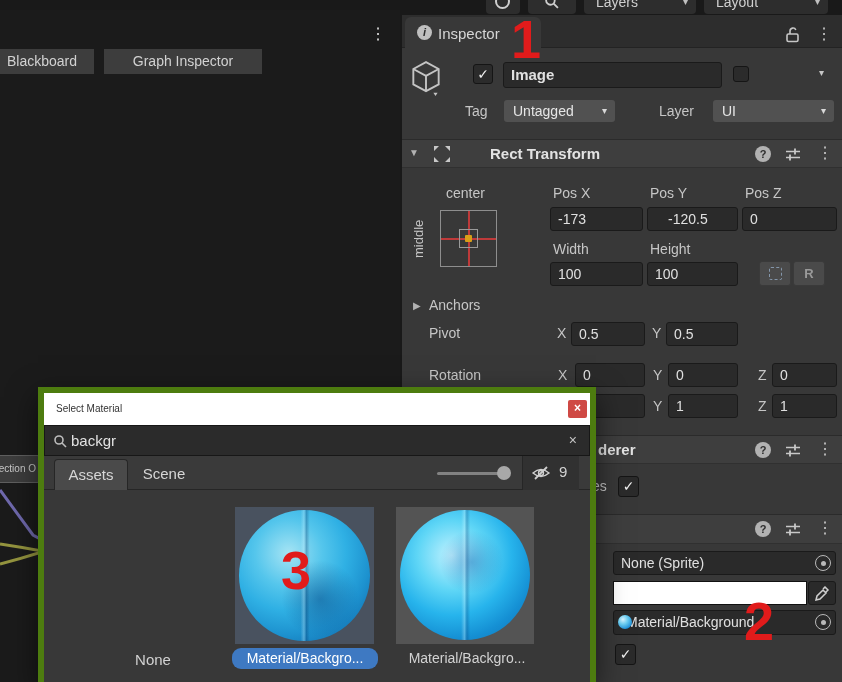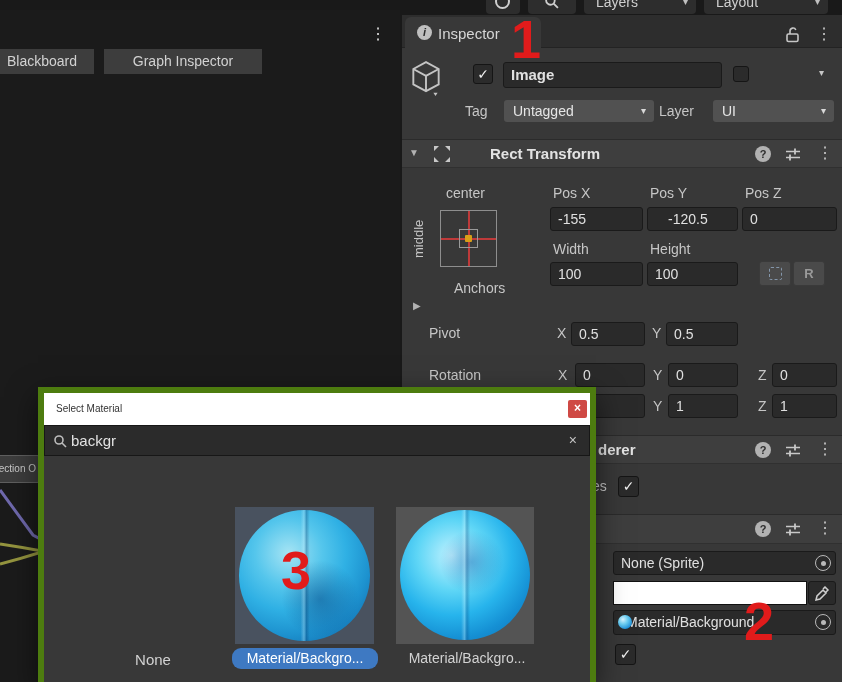--- a/index.html
+++ b/index.html
@@ -169,21 +169,21 @@
     <path d="M17 3 L29 9.5 V24 L17 30.5 L5 24 V9.5 Z"></path>
     <path d="M5 9.5 L17 16 L29 9.5 M17 16 V30.5"></path>
     <path d="M24 32 l4 0 -2 3 z" fill="#c4c4c4" stroke="none"></path>
   </svg>
   <span class="cb" style="left:473px;top:64px;">✓</span>
   <div class="field" style="left:503px;top:62px;width:219px;height:26px;line-height:24px;font-weight:bold;font-size:15px;">Image</div>
   <span class="cb" style="left:733px;top:66px;width:16px;height:16px;"></span>
   <span class="lbl" style="left:755px;top:66px;margin-top:36px;">Static</span>
   <span class="lbl" style="left:819px;top:67px;font-size:10px;">▾</span>
   <span class="lbl" style="left:465px;top:103px;">Tag</span>
-  <div class="dd" style="left:504px;top:100px;width:150px;">
+  <div class="dd" style="left:504px;top:100px;width:111px;">
     <span>Untagged</span>
     <span class="dd-arrow">▾</span>
   </div>
   <span class="lbl" style="left:659px;top:103px;">Layer</span>
   <div class="dd" style="left:713px;top:100px;width:121px;">
     <span>UI</span>
     <span class="dd-arrow">▾</span>
   </div>
 
   <div class="hdr" style="top:139px;height:29px;"></div>
@@ -204,34 +204,34 @@
   <div id="anchor-widget" class="abs">
     <div class="hline"></div>
     <div class="vline"></div>
     <div class="inner"></div>
     <div class="dot"></div>
   </div>
 
   <span class="lbl" style="left:553px;top:185px;">Pos X</span>
   <span class="lbl" style="left:650px;top:185px;">Pos Y</span>
   <span class="lbl" style="left:745px;top:185px;">Pos Z</span>
-  <div class="field" style="left:550px;top:207px;width:93px;">-155</div>
+  <div class="field" style="left:550px;top:207px;width:93px;">-173</div>
   <div class="field" style="left:647px;top:207px;width:91px;padding-left:20px;">-120.5</div>
   <div class="field" style="left:742px;top:207px;width:95px;">0</div>
   <span class="lbl" style="left:553px;top:241px;">Width</span>
   <span class="lbl" style="left:650px;top:241px;">Height</span>
   <div class="field" style="left:550px;top:262px;width:93px;">100</div>
   <div class="field" style="left:647px;top:262px;width:91px;">100</div>
   <div class="smallbtn" style="left:759px;top:261px;">
     <span class="dashsq"></span>
   </div>
   <div class="smallbtn rlabel" style="left:793px;top:261px;">R</div>
 
   <span class="foldout" style="left:413px;top:300px;">▶</span>
-  <span class="lbl" style="left:429px;top:280px;margin-left:25px;">Anchors</span>
+  <span class="lbl" style="left:429px;top:297px;">Anchors</span>
   <span class="lbl" style="left:429px;top:325px;">Pivot</span>
   <span class="lbl" style="left:557px;top:325px;">X</span>
   <div class="field" style="left:571px;top:322px;width:74px;">0.5</div>
   <span class="lbl" style="left:652px;top:325px;">Y</span>
   <div class="field" style="left:666px;top:322px;width:72px;">0.5</div>
 
   <span class="lbl" style="left:429px;top:367px;">Rotation</span>
   <span class="lbl" style="left:558px;top:367px;">X</span>
   <div class="field" style="left:575px;top:363px;width:70px;">0</div>
   <span class="lbl" style="left:653px;top:367px;">Y</span>
@@ -293,20 +293,34 @@
       <span id="dlg-title">Select Material</span>
       <span id="dlg-close">×</span>
     </div>
     <div id="dlg-search">
       <svg style="position:absolute;left:8px;top:8px;" width="14" height="14" viewBox="0 0 14 14" fill="none" stroke="#bdbdbd" stroke-width="1.6">
           <circle cx="6" cy="6" r="4"></circle>
           <path d="M9 9l4 4"></path>
         </svg>
       <span id="dlg-search-text">backgr</span>
       <span id="dlg-search-clear">×</span>
+    </div>
+    <div id="dlg-tabsrow">
+      <div class="dlg-tab active" style="left:10px;width:74px;">Assets</div>
+      <div class="dlg-tab" style="left:88px;width:64px;">Scene</div>
+      <div id="dlg-slider-track"></div>
+      <div id="dlg-slider-thumb"></div>
+      <div id="dlg-eye-btn">
+        <svg style="position:absolute;left:8px;top:9px;" width="20" height="16" viewBox="0 0 20 16" fill="none" stroke="#cfcfcf" stroke-width="1.4">
+          <path d="M2 8 Q10 1 18 8 Q10 15 2 8 Z"></path>
+            <circle cx="10" cy="8" r="2.5"></circle>
+            <path d="M4 14 L16 2" stroke-width="1.8"></path>
+        </svg>
+        <span id="dlg-eye-count">9</span>
+      </div>
     </div>
     <div id="dlg-content">
       <span class="result-label" id="none-label" style="left:62px;top:24px;width:94px;font-size:15px;top:161px;">None</span>
       <div class="thumb" style="left:191px;background:#49525f;">
         <div class="sphere sphere1"></div>
       </div>
       <span class="result-label" id="result1-label" style="left:188px;top:158px;width:146px;">Material/Backgro...</span>
       <div class="thumb" style="left:352px;width:138px;background:#545454;">
         <div class="sphere sphere2" style="width:130px;height:130px;"></div>
       </div>

